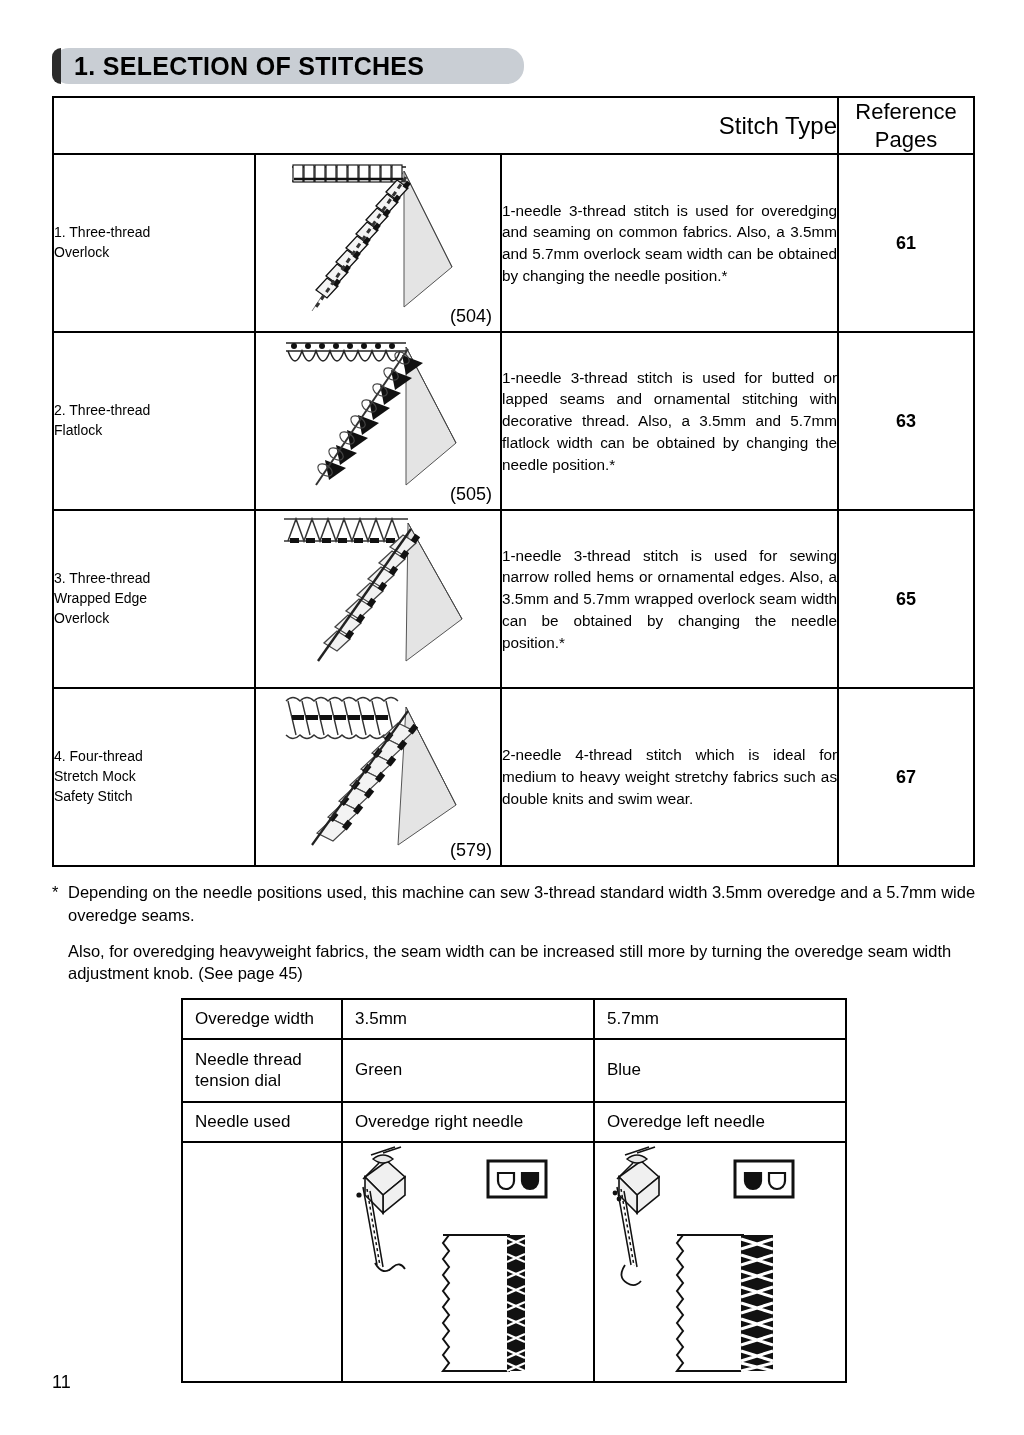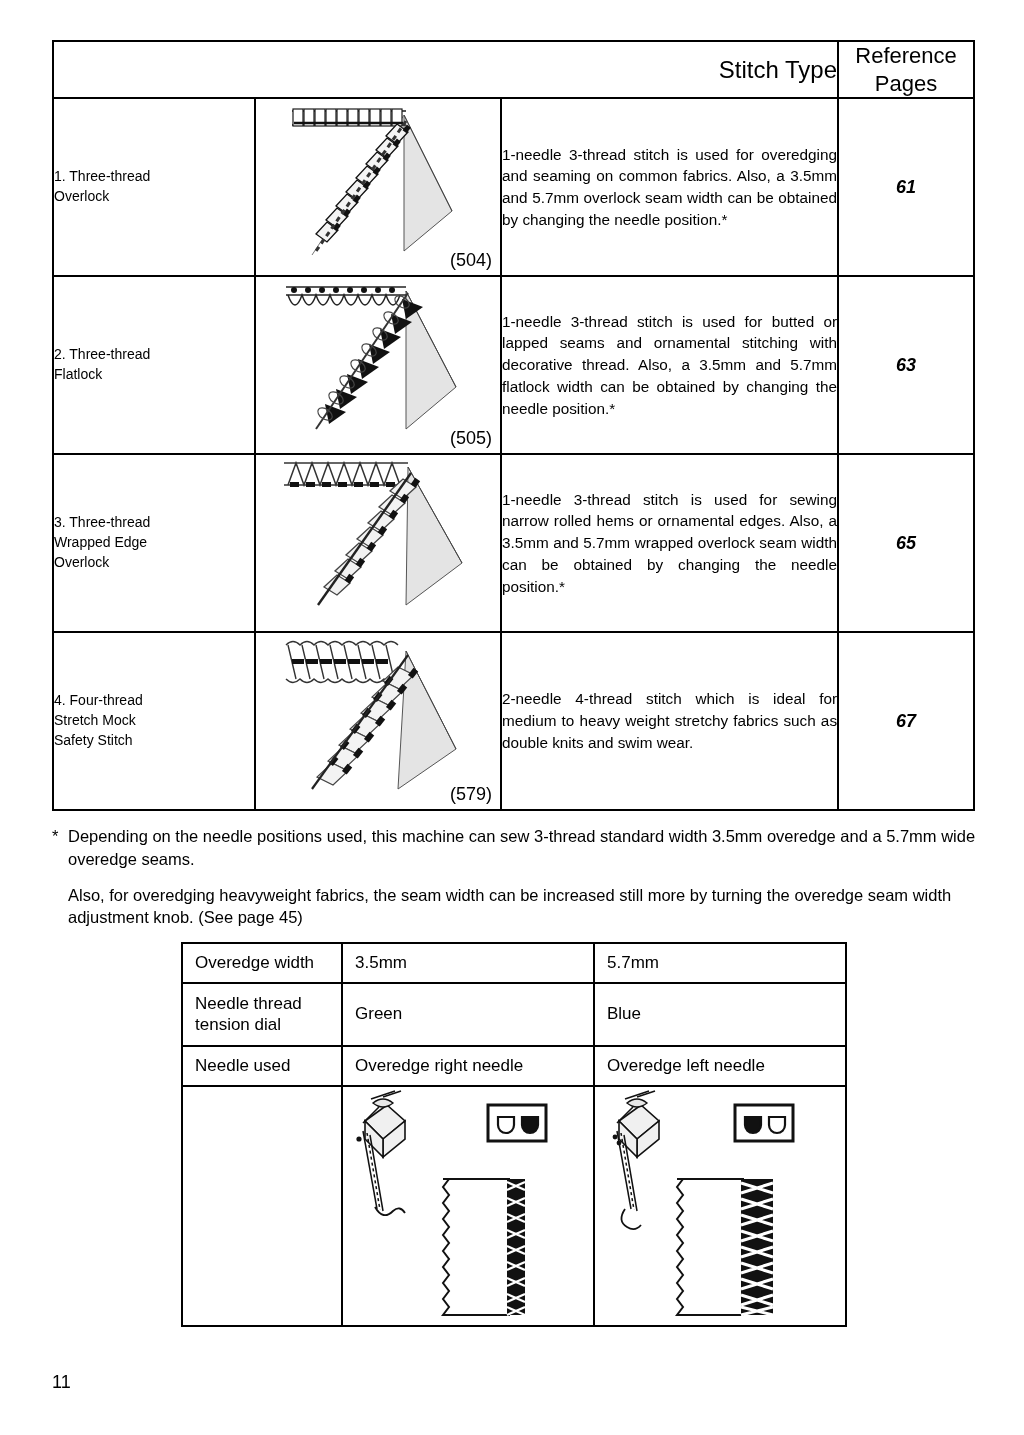--- a/index.html
+++ b/index.html
@@ -112,21 +112,20 @@
     font-size: 15.3px;
     line-height: 1.42;
     text-align: justify;
     text-align-last: left;
     padding: 0 12px 0 11px;
   }
   .ref-cell {
     text-align: center;
     font-size: 18px;
     font-weight: bold;
-    font-style: italic;
   }
 
   
   .footnotes { margin-top: 14px; width: 950px; }
   .fn {
     font-size: 16.5px;
     line-height: 1.38;
     display: flex;
     margin-bottom: 13px;
   }
@@ -166,20 +165,24 @@
     left: 52px;
     bottom: 42px;
     font-size: 18px;
   }
 </style>
 </head>
 <body>
 
 <div class="page">
 
+  <div class="section-head">
+    <span class="accent"></span>
+    <span class="htext">1. SELECTION OF STITCHES</span>
+  </div>
 
 
   <table class="stitch-table">
     <colgroup>
       <col class="col-name">
         <col class="col-fig">
         <col class="col-desc">
         <col class="col-ref">
     </colgroup>
     <thead>

